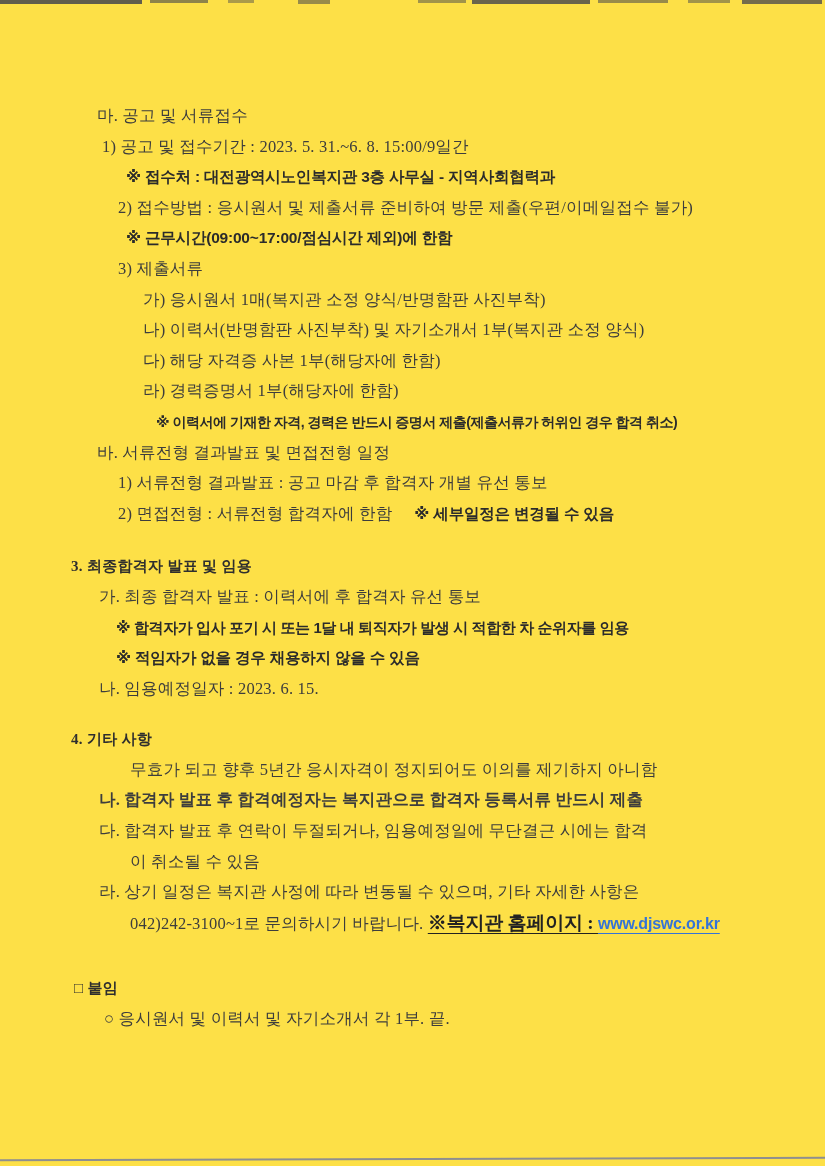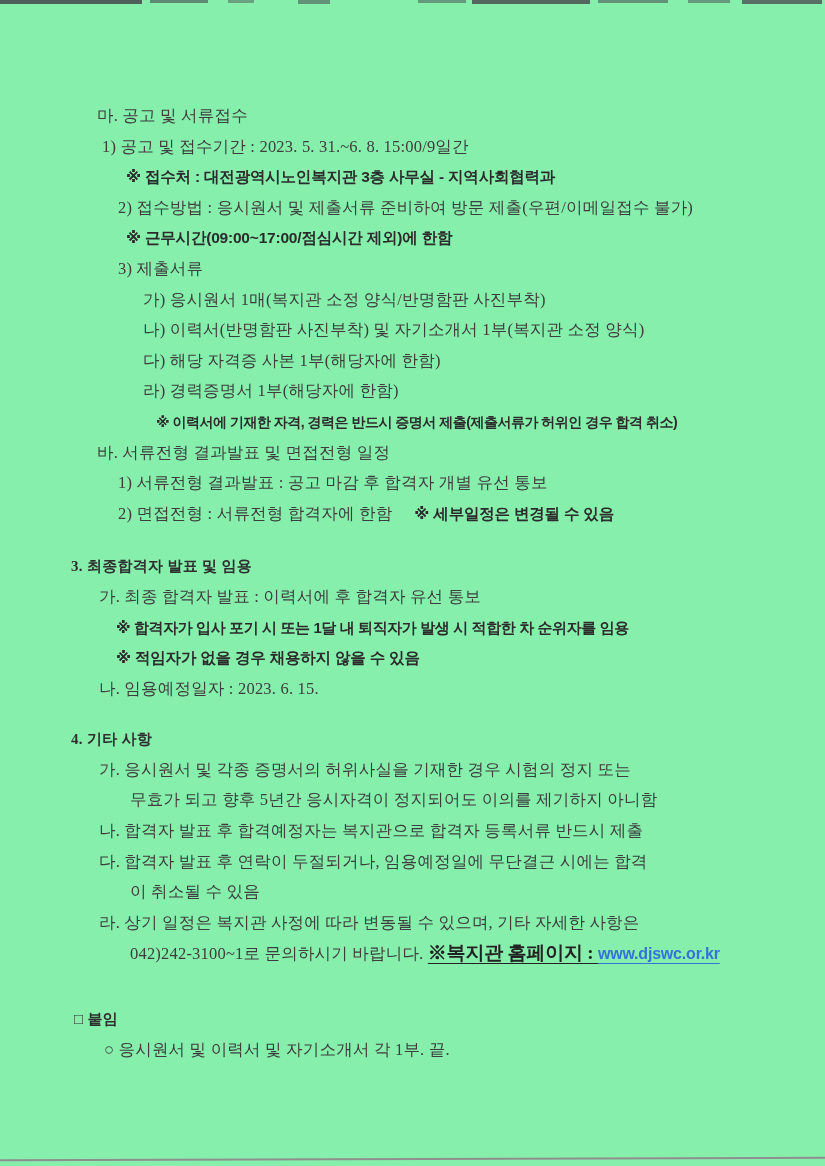--- a/index.html
+++ b/index.html
@@ -1,21 +1,21 @@
 <!DOCTYPE html>
 <html><head>
 <meta charset="utf-8">
 <style>
   * { margin: 0; padding: 0; box-sizing: border-box; }
   html, body { background: #ffffff; }
   .page {
     position: relative;
     width: 825px;
     height: 1166px;
-    background: #86efac;
+    background: #fde047;
     overflow: hidden;
     font-family: "Liberation Serif", "DejaVu Serif", serif;
   }
   .doc-body {
     position: absolute;
     top: 101px;
     left: 0;
     width: 825px;
   }
   .doc-line {
@@ -118,23 +118,22 @@
       <div class="doc-line" style="padding-left: 156px;"><span class="seg-strong-xcompact">※ 이력서에 기재한 자격, 경력은 반드시 증명서 제출(제출서류가 허위인 경우 합격 취소)</span></div>
       <div class="doc-line" style="padding-left: 97px;"><span class="seg-normal">바. 서류전형 결과발표 및 면접전형 일정</span></div>
       <div class="doc-line" style="padding-left: 118px;"><span class="seg-normal">1) 서류전형 결과발표 : 공고 마감 후 합격자 개별 유선 통보</span></div>
       <div class="doc-line" style="padding-left: 118px;"><span class="seg-normal">2) 면접전형 : 서류전형 합격자에 한함</span><span class="seg-strong" style="margin-left: 22px;">※ 세부일정은 변경될 수 있음</span></div>
       <div class="doc-line" style="padding-left: 71px; margin-top: 22px;"><span class="seg-heading">3. 최종합격자 발표 및 임용</span></div>
       <div class="doc-line" style="padding-left: 99px;"><span class="seg-normal">가. 최종 합격자 발표 : 이력서에 후 합격자 유선 통보</span></div>
       <div class="doc-line" style="padding-left: 116px;"><span class="seg-strong-compact">※ 합격자가 입사 포기 시 또는 1달 내 퇴직자가 발생 시 적합한 차 순위자를 임용</span></div>
       <div class="doc-line" style="padding-left: 116px;"><span class="seg-strong">※ 적임자가 없을 경우 채용하지 않을 수 있음</span></div>
       <div class="doc-line" style="padding-left: 99px;"><span class="seg-normal">나. 임용예정일자 : 2023. 6. 15.</span></div>
       <div class="doc-line" style="padding-left: 71px; margin-top: 20px;"><span class="seg-heading">4. 기타 사항</span></div>
-      <div class="doc-line" style="padding-left: 99px;"><span class="seg-normal">가. 응시원서 및 각종 증명서의 허위사실을 기재한 경우 시험의 정지 또는</span></div>
       <div class="doc-line" style="padding-left: 130px;"><span class="seg-normal">무효가 되고 향후 5년간 응시자격이 정지되어도 이의를 제기하지 아니함</span></div>
-      <div class="doc-line" style="padding-left: 99px;"><span class="seg-normal">나. 합격자 발표 후 합격예정자는 복지관으로 합격자 등록서류 반드시 제출</span></div>
+      <div class="doc-line" style="padding-left: 99px; font-weight: bold;"><span class="seg-normal">나. 합격자 발표 후 합격예정자는 복지관으로 합격자 등록서류 반드시 제출</span></div>
       <div class="doc-line" style="padding-left: 99px;"><span class="seg-normal">다. 합격자 발표 후 연락이 두절되거나, 임용예정일에 무단결근 시에는 합격</span></div>
       <div class="doc-line" style="padding-left: 130px;"><span class="seg-normal">이 취소될 수 있음</span></div>
       <div class="doc-line" style="padding-left: 99px;"><span class="seg-normal">라. 상기 일정은 복지관 사정에 따라 변동될 수 있으며, 기타 자세한 사항은</span></div>
       <div class="doc-line" style="padding-left: 130px;"><span class="seg-normal">042)242-3100~1로 문의하시기 바랍니다. </span><span class="seg-strong-underline">※복지관 홈페이지 : </span><span class="seg-link" style="color: rgb(52, 115, 216);">www.djswc.or.kr</span></div>
       <div class="doc-line" style="padding-left: 74px; margin-top: 34px;"><span class="seg-heading">□ 붙임</span></div>
       <div class="doc-line" style="padding-left: 104px;"><span class="seg-normal">○ 응시원서 및 이력서 및 자기소개서 각 1부.   끝.</span></div>
     </div>
   <div class="page-edge-line"></div>
 </div>
 

